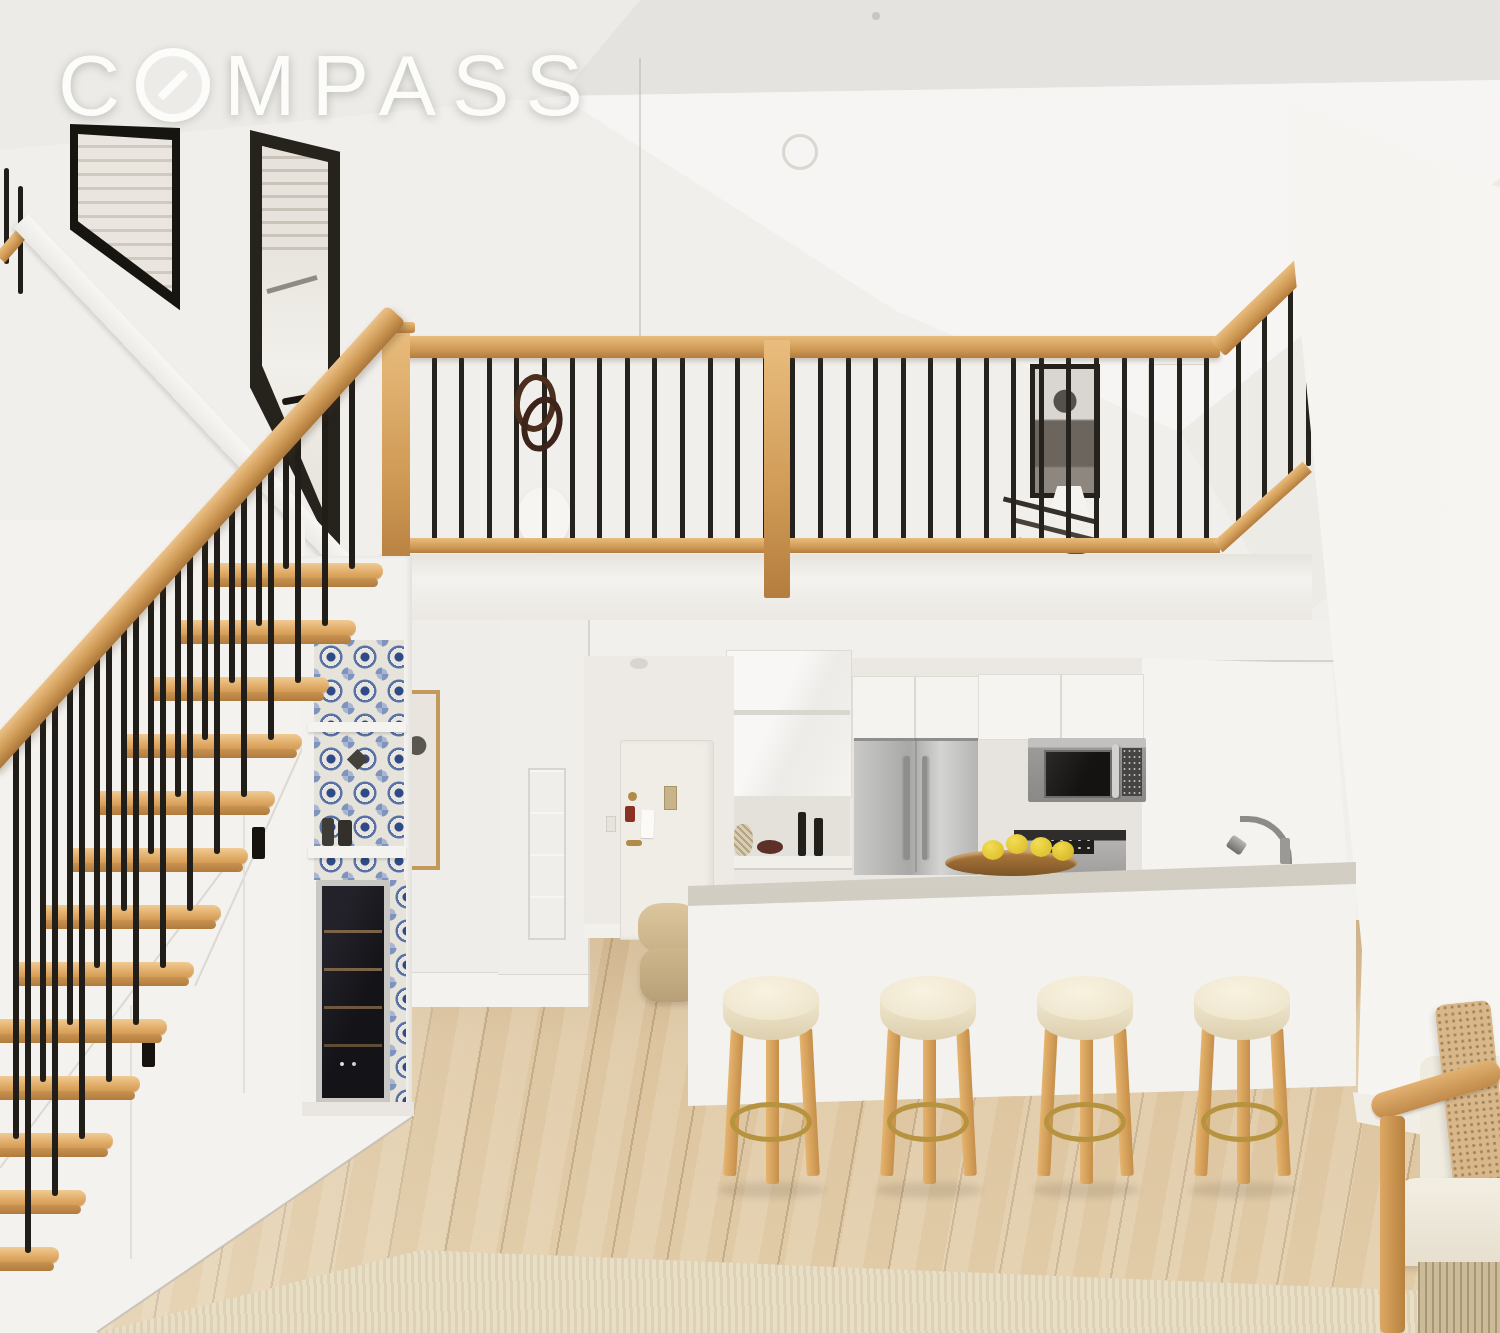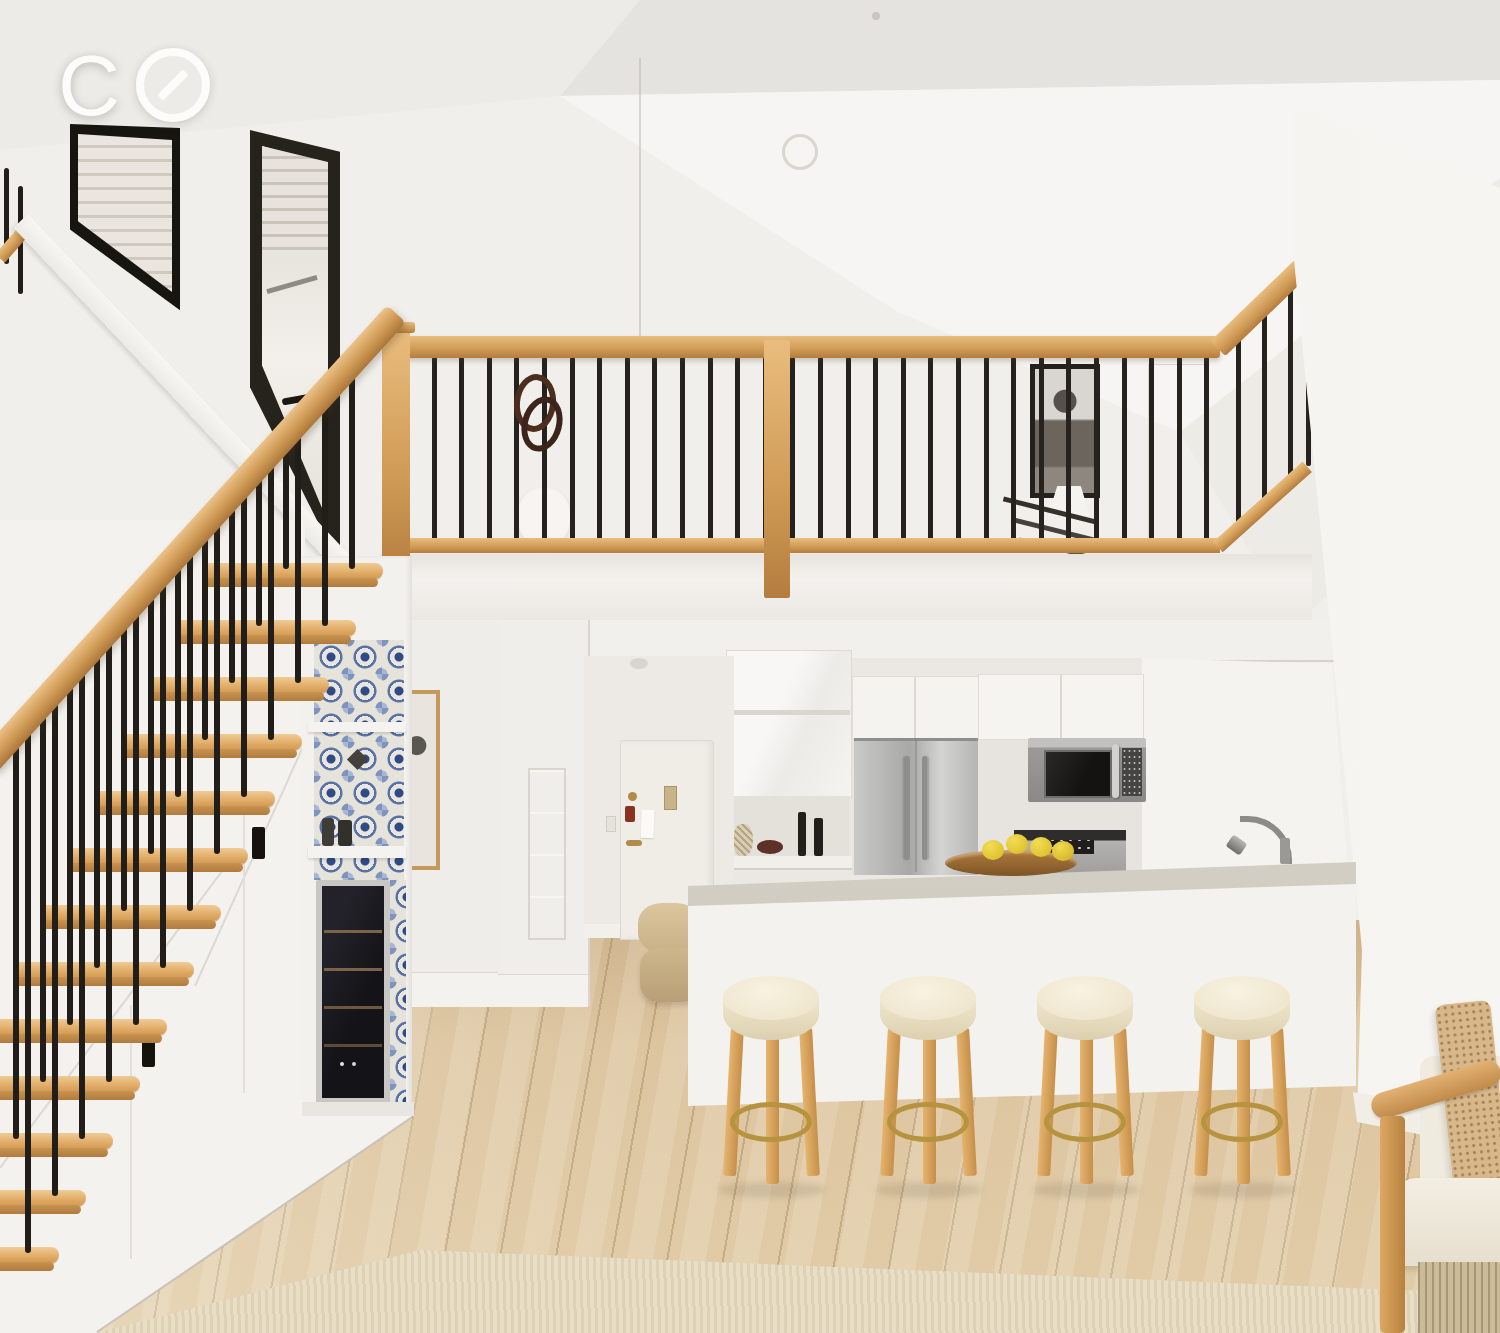--- a/index.html
+++ b/index.html
@@ -388,15 +388,16 @@
   <div class="abs ribbed" style="left:1418px;top:1262px;width:82px;height:71px;"></div>
   <div class="abs" style="left:1372px;top:1096px;width:134px;height:26px;border-radius:16px;
               background:linear-gradient(180deg,#e2b272,#c08a4a);transform:rotate(-17deg);
               transform-origin:left center;box-shadow:0 2px 3px rgba(0,0,0,.18);"></div>
   <div class="abs" style="left:1380px;top:1116px;width:25px;height:217px;border-radius:5px;
               background:linear-gradient(90deg,#dca863,#b8813f);"></div>
 
   <div id="logo">
     <span>C</span>
     <span class="emblem"></span>
+    <span>MPASS</span>
   </div>
 
 </div>
 
 </body></html>

